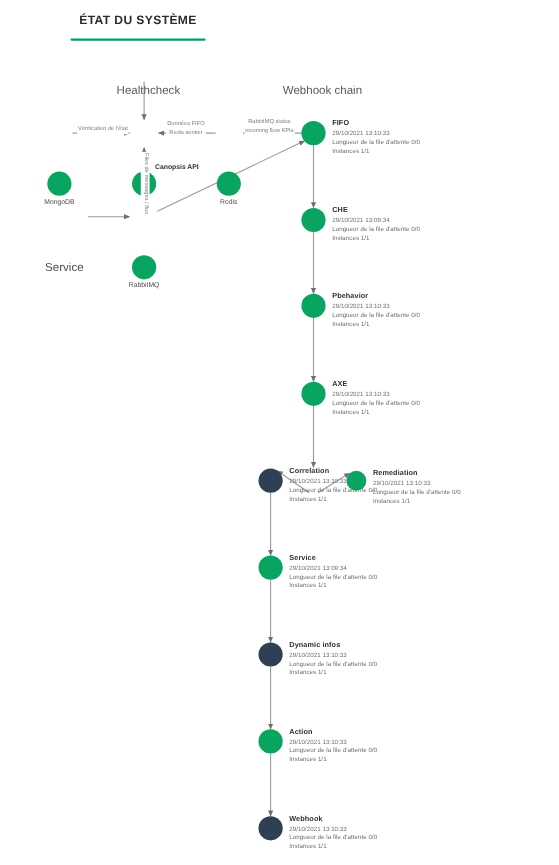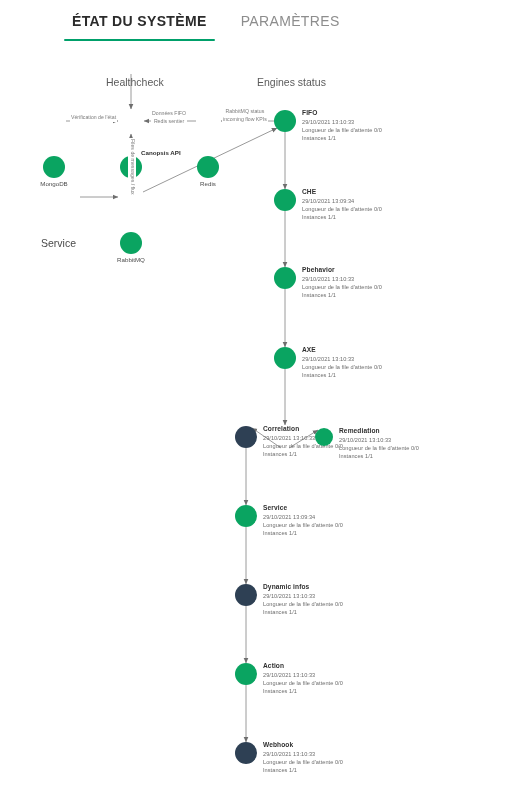--- a/index.html
+++ b/index.html
@@ -9,21 +9,21 @@
     font-family:"Liberation Sans", sans-serif;
     color:#4a4a4a;-webkit-font-smoothing:antialiased;
   }
   .app{position:relative;width:508px;height:786px;}
 
   
   .tabbar{position:absolute;left:0;top:0;width:508px;height:46px;
           display:flex;align-items:flex-start;justify-content:flex-start;
           padding-left:62px;box-sizing:border-box;background:#fff;}
   .tab{position:relative;padding:13px 10px 12px 10px;margin-right:14px;
-       font-size:14px;letter-spacing:.35px;color:#8d8d8d;cursor:pointer;white-space:nowrap;}
+       font-size:11px;letter-spacing:.35px;color:#8d8d8d;cursor:pointer;white-space:nowrap;}
   .tab.active{color:#2b2b2b;font-weight:bold;}
   .tab.active .ink{position:absolute;left:2px;right:2px;bottom:0;height:2.5px;background:#00a06a;border-radius:2px;}
   .ink{display:block;}
 
   
   .canvas{position:absolute;left:0;top:56px;width:508px;height:740px;}
   svg.links{position:absolute;left:0;top:0;width:508px;height:740px;overflow:visible;}
 
   .colhead{position:absolute;font-size:10.5px;color:#5b5b5b;white-space:nowrap;}
 
@@ -49,23 +49,20 @@
 </head>
 <body>
 
 <div class="app">
 
   <div class="tabbar">
     <div class="tab active">
       <span>ÉTAT DU SYSTÈME</span>
       <span class="ink"></span>
     </div>
-    <div class="tab">
-      <span>PARAMÈTRES</span>
-    </div>
   </div>
 
   <div class="canvas">
 
     <svg class="links" viewBox="0 0 508 740">
       <defs>
         <marker id="ar" markerWidth="6" markerHeight="6" refX="5.2" refY="3" orient="auto">
           <path d="M0,0.6 L5.4,3 L0,5.4 z" fill="#6e6e6e"></path>
         </marker>
       </defs>
@@ -89,21 +86,21 @@
         <line x1="289" y1="392" x2="318" y2="374"></line>
 
         <line x1="246" y1="392" x2="246" y2="449"></line>
         <line x1="246" y1="471" x2="246" y2="528"></line>
         <line x1="246" y1="550" x2="246" y2="607"></line>
         <line x1="246" y1="629" x2="246" y2="686"></line>
       </g>
     </svg>
 
     <div class="colhead" style="left:106px;top:20px;">Healthcheck</div>
-    <div class="colhead" style="left:257px;top:20px;">Engines status</div>
+    <div class="colhead" style="left:257px;top:20px;">Webhook chain</div>
 
     <div class="node green" style="left:43px;top:100px;width:22px;height:22px;"></div>
     <div class="ulabel" style="left:24px;top:124px;width:60px;">MongoDB</div>
 
     <div class="node green" style="left:120px;top:100px;width:22px;height:22px;"></div>
     <div class="elabel" style="left:140px;top:92px;font-size:6.2px;color:#2f2f2f;font-weight:bold;">Canopsis API</div>
 
     <div class="node green" style="left:197px;top:100px;width:22px;height:22px;"></div>
     <div class="ulabel" style="left:178px;top:124px;width:60px;">Redis</div>
 

